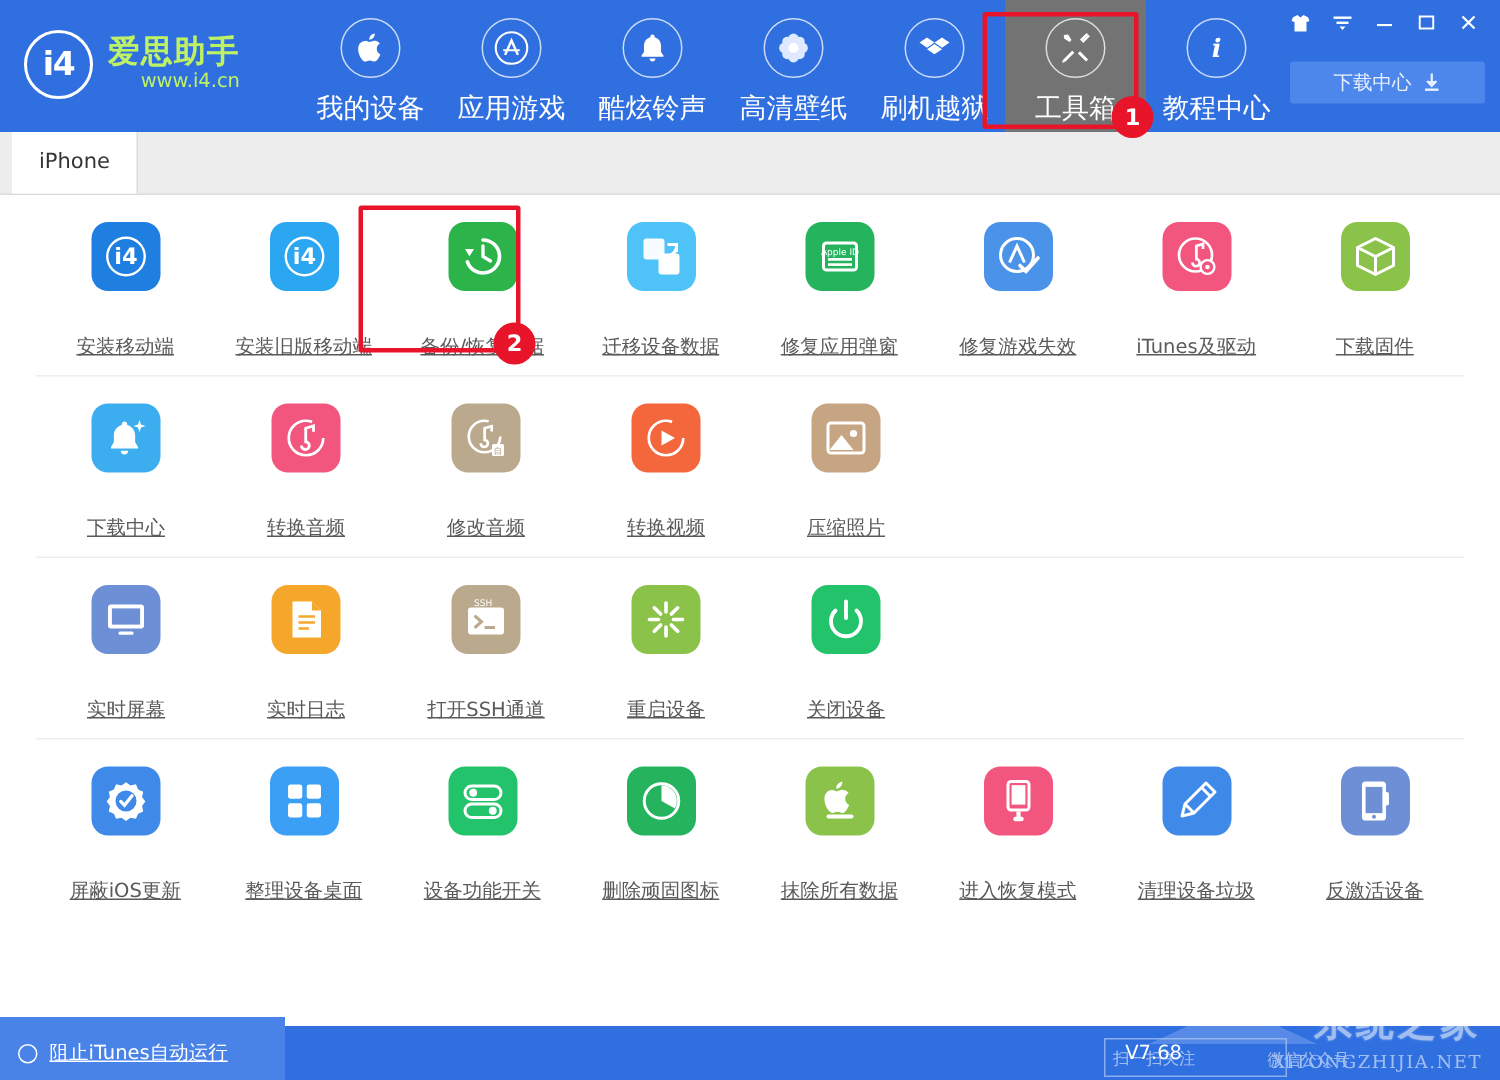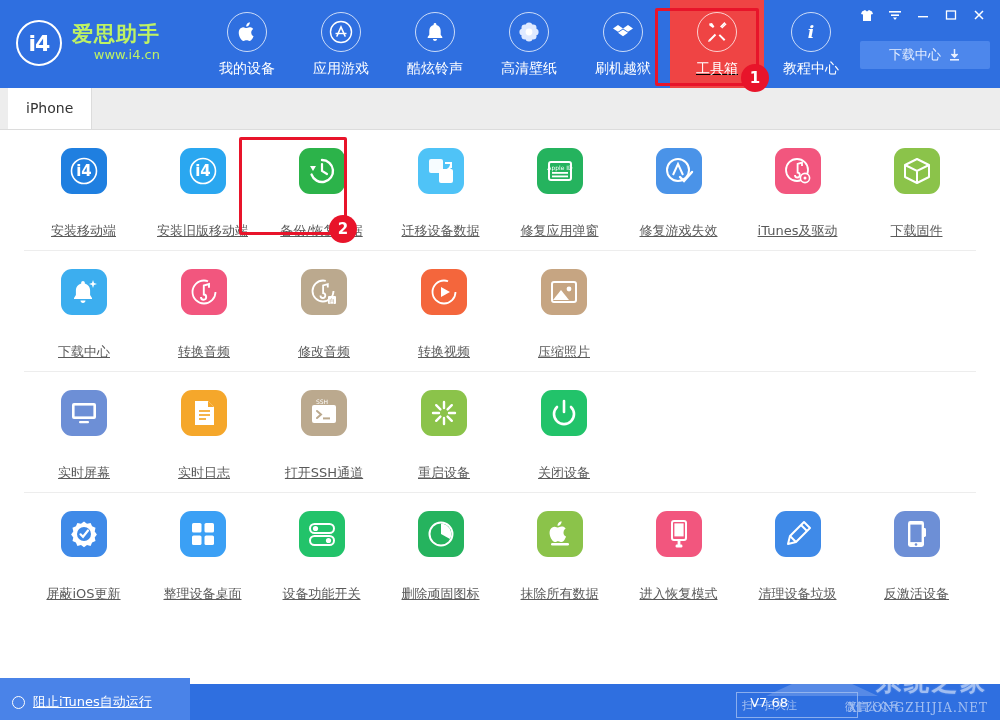--- a/index.html
+++ b/index.html
@@ -58,32 +58,32 @@
     height: 88px;
   }
   .nav-item {
     width: 94px; height: 88px;
     display: flex; flex-direction: column;
     align-items: center; justify-content: flex-start;
     padding-top: 12px;
     cursor: pointer;
     position: relative;
   }
-  .nav-item.active { background: #ef4444; text-decoration: underline; }
+  .nav-item.active { background: #737373; }
   .nav-icon {
     width: 40px; height: 40px;
     border-radius: 50%;
     border: 1.6px solid rgba(255,255,255,0.75);
     display: flex; align-items: center; justify-content: center;
     color: #ffffff;
   }
   .nav-label {
     margin-top: 8px;
     color: #ffffff;
-    font-size: 14px;
+    font-size: 18px;
     white-space: nowrap;
   }
 
   
   .win-controls {
     position: absolute; top: 4px; right: 8px;
     display: flex; align-items: center; gap: 2px;
   }
   .win-btn {
     width: 26px; height: 22px;

